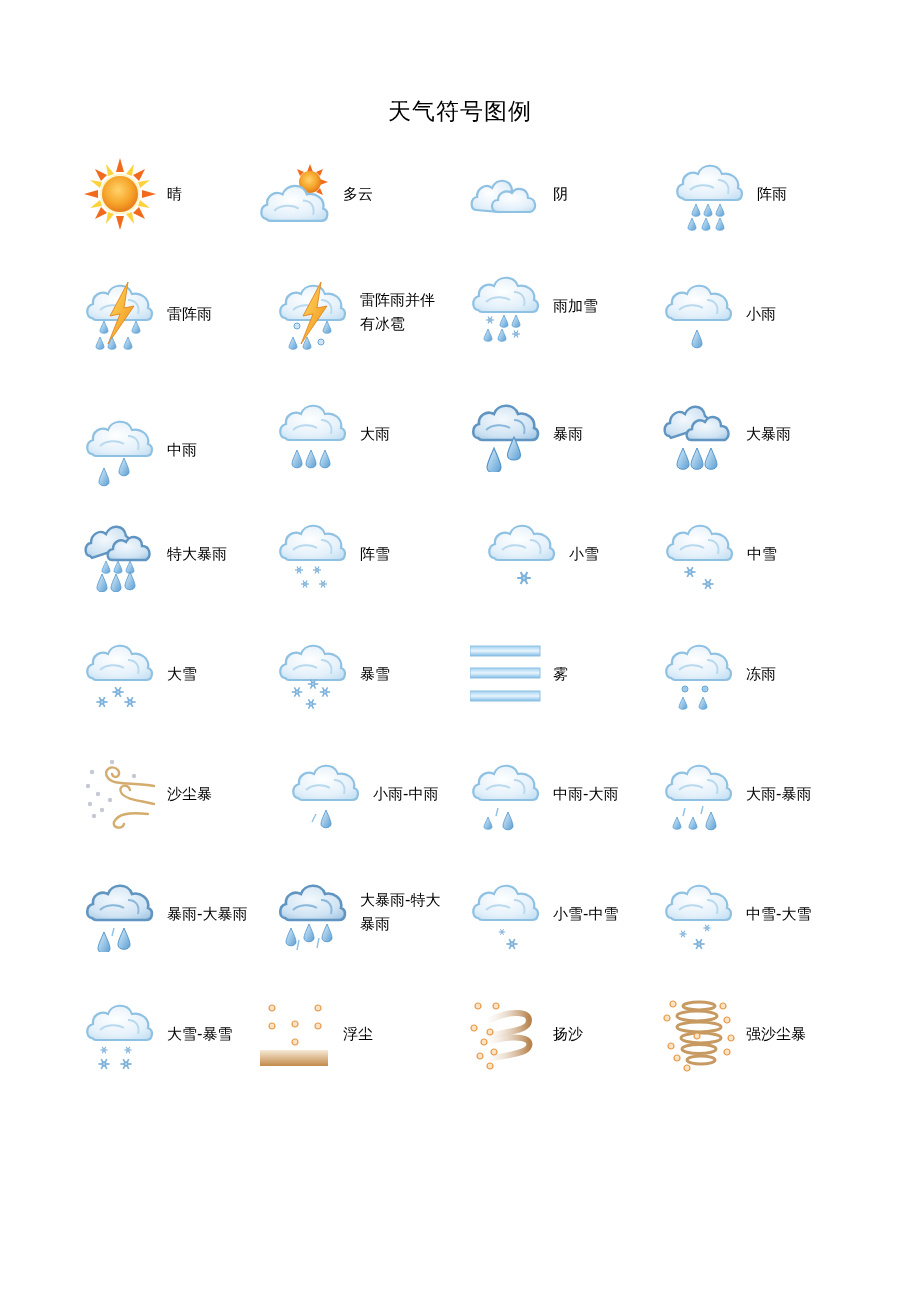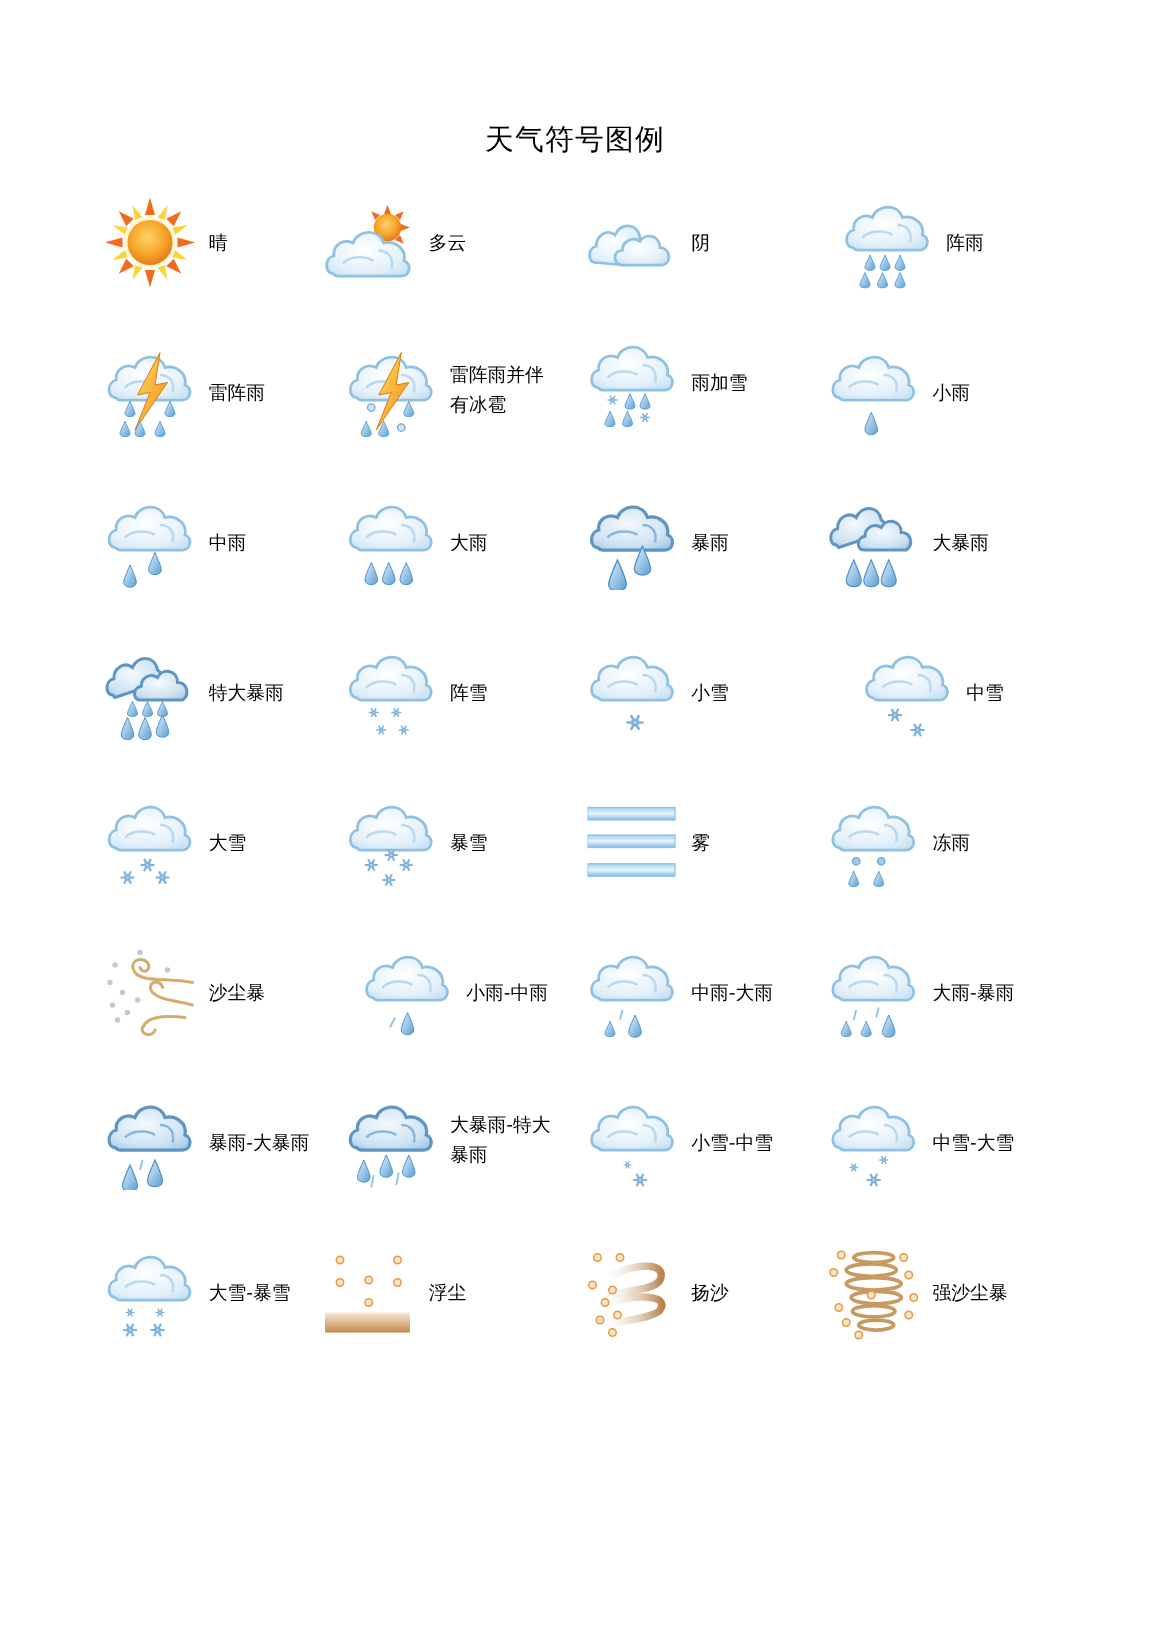--- a/index.html
+++ b/index.html
@@ -200,21 +200,21 @@
   </div>
 
   <div class="cell" style="left:579px;top:120px">
     <svg viewBox="0 0 72 76">
       <use href="#cloud"></use>
       <use href="#bigdrop" x="34" y="64"></use>
     </svg>
     <div class="label one">小雨</div>
   </div>
 
-  <div class="cell" style="left:0;top:240px">
+  <div class="cell" style="left:0;top:256px">
     <svg viewBox="0 0 72 76">
       <use href="#cloud"></use>
       <use href="#bigdrop" x="20" y="66"></use>
         <use href="#bigdrop" x="40" y="56"></use>
     </svg>
     <div class="label one">中雨</div>
   </div>
 
   <div class="cell" style="left:193px;top:240px">
     <svg viewBox="0 0 72 76">
@@ -272,31 +272,31 @@
     <svg viewBox="0 0 72 76">
       <use href="#cloud"></use>
       <use href="#flake" x="22" y="54"></use>
         <use href="#flake" x="40" y="54"></use>
       <use href="#flake" x="28" y="68"></use>
         <use href="#flake" x="46" y="68"></use>
     </svg>
     <div class="label one">阵雪</div>
   </div>
 
-  <div class="cell" style="left:386px;top:360px">
+  <div class="cell" style="left:402px;top:360px">
     <svg viewBox="0 0 72 76">
       <use href="#cloud"></use>
       <g transform="translate(38,62) scale(1.7)">
           <use href="#flake"></use>
         </g>
     </svg>
     <div class="label one">小雪</div>
   </div>
 
-  <div class="cell" style="left:606px;top:360px">
+  <div class="cell" style="left:580px;top:360px">
     <svg viewBox="0 0 72 76">
       <use href="#cloud"></use>
       <g transform="translate(26,56) scale(1.4)">
           <use href="#flake"></use>
         </g>
       <g transform="translate(44,68) scale(1.4)">
           <use href="#flake"></use>
         </g>
     </svg>
     <div class="label one">中雪</div>

